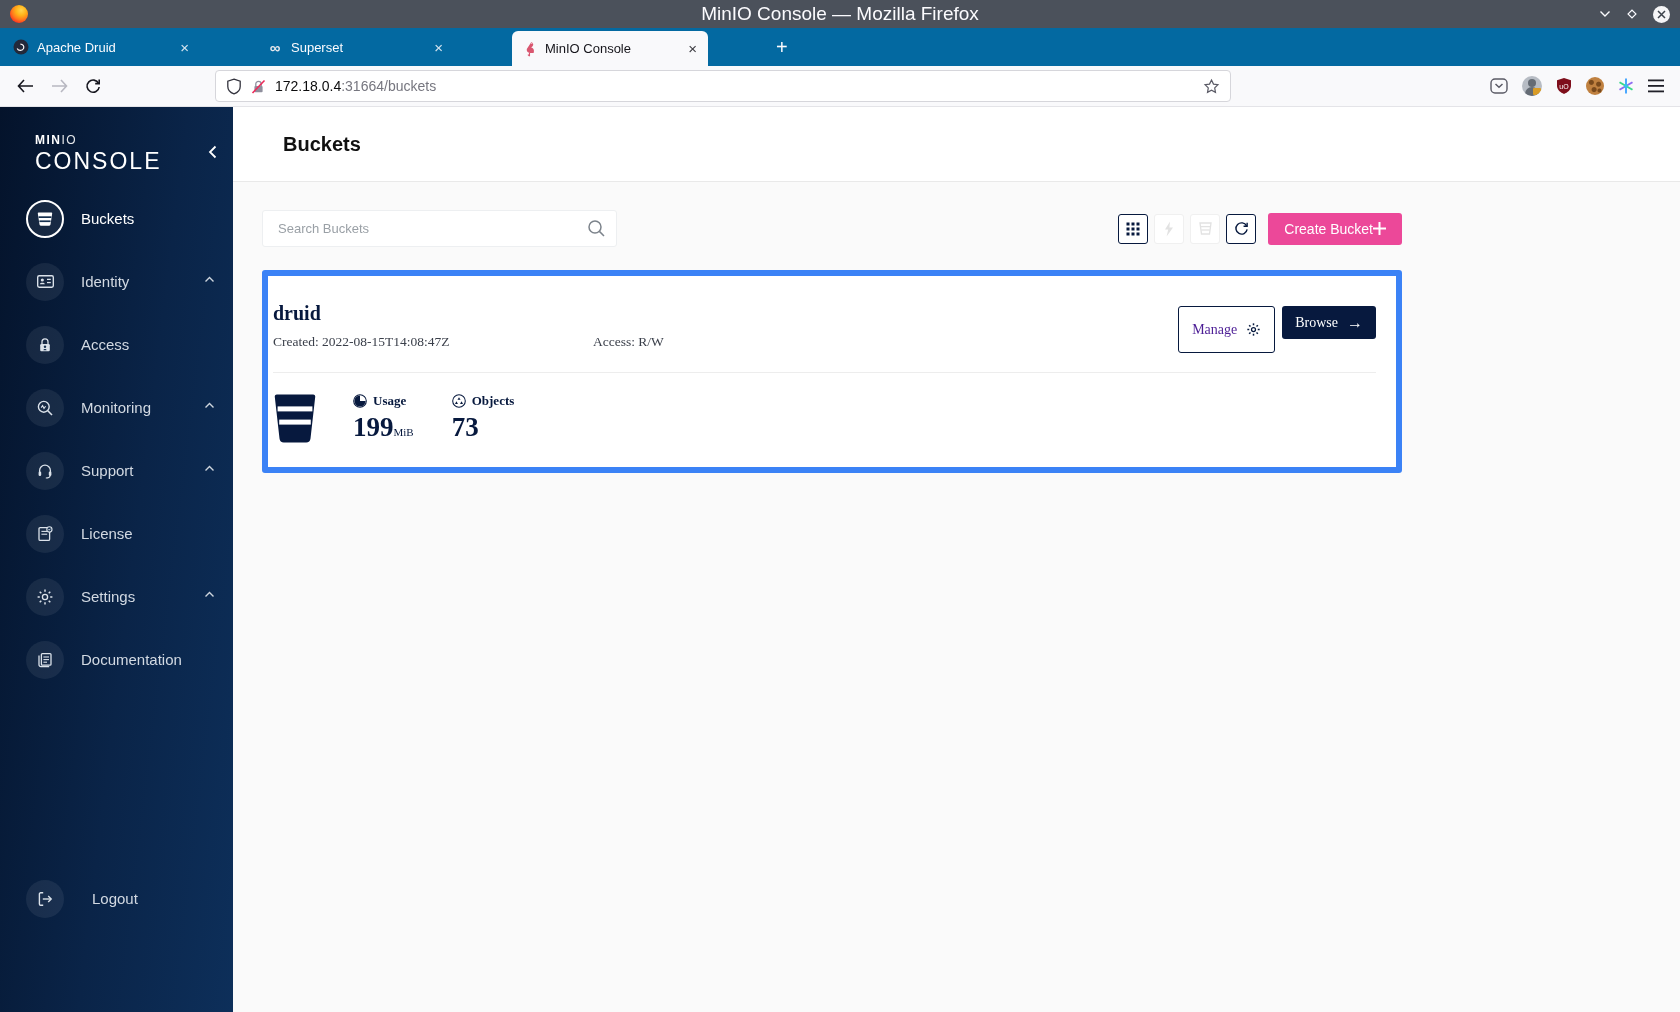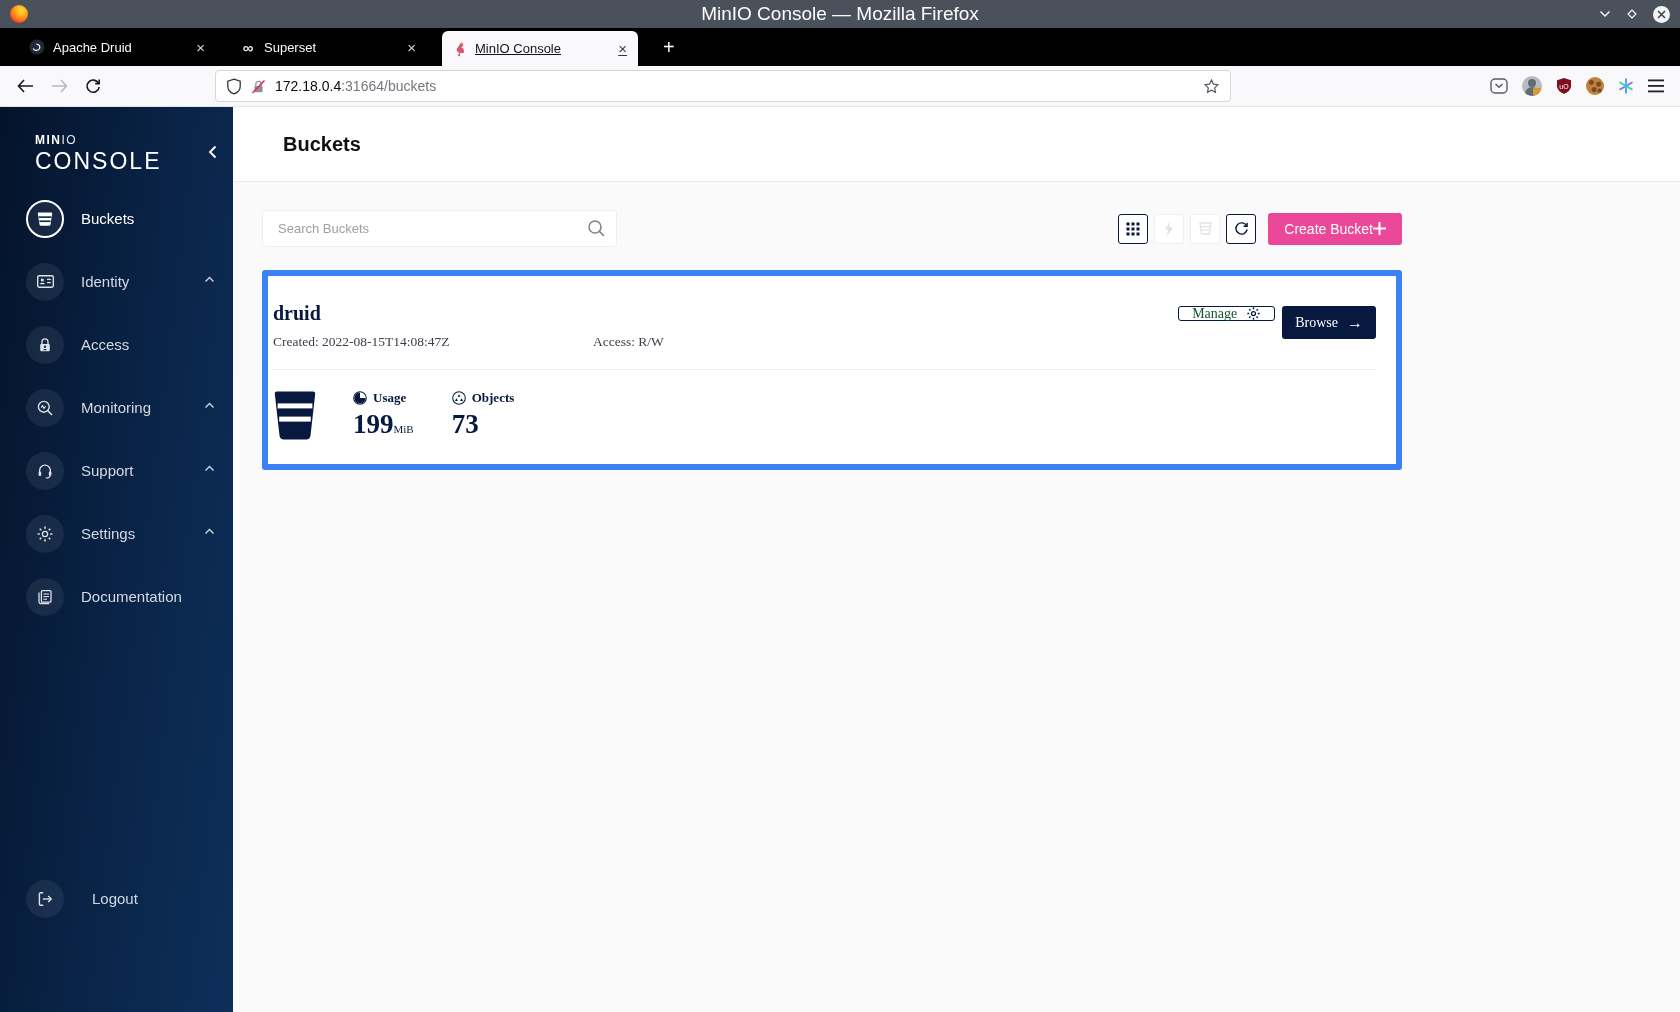--- a/index.html
+++ b/index.html
@@ -6,24 +6,24 @@
   html,body { width:1680px; height:1012px; overflow:hidden; font-family:"Liberation Sans",sans-serif; background:#fafafa; }
 
   
   .titlebar { height:28px; background:#4b515b; display:flex; align-items:center; position:relative; }
   .ff-logo { width:18px; height:18px; border-radius:50%; margin-left:10px; z-index:2;
              background:radial-gradient(circle at 62% 30%, #ffd54d 0%, #ffb319 30%, #ff7a1c 55%, #ff3b1f 75%, #c4006e 100%); }
   .win-title { position:absolute; left:0; right:0; text-align:center; font-size:19px; color:#fbfbfe; }
   .win-controls { margin-left:auto; display:flex; align-items:center; gap:15px; padding-right:10px; z-index:2; }
   .close-circle { width:17px; height:17px; border-radius:50%; background:#f5f5f7; display:flex; align-items:center; justify-content:center; }
 
-  .tabstrip { height:38px; background:#000000; display:flex; align-items:center; padding-left:20px; }
+  .tabstrip { height:38px; background:#0369a1; display:flex; align-items:center; padding-left:4px;gap:43px; }
   .tab { width:196px; height:32px; display:flex; align-items:center; gap:8px; padding:0 9px; margin-right:15px;
          color:#fbfbfe; font-size:13px; border-radius:4px; }
-  .tab.active { background:#f9f9fb; color:#15141a; height:35px; align-self:flex-end; border-radius:6px 6px 0 0;text-decoration:underline; }
+  .tab.active { background:#f9f9fb; color:#15141a; height:35px; align-self:flex-end; border-radius:6px 6px 0 0; }
   .tab-label { white-space:nowrap; overflow:hidden; flex:1; }
   .tab-close { font-size:15px; line-height:1; opacity:.85; padding:0 2px; }
   .new-tab { color:#fbfbfe; font-size:20px; line-height:1; padding:0 8px; margin-left:2px; }
   .favicon { width:16px; height:16px; display:flex; align-items:center; justify-content:center; flex:0 0 16px; }
   .superset-glyph { font-size:15px; font-weight:bold; color:#2e3742; }
 
   .navbar { height:41px; background:#f9f9fb; display:flex; align-items:center; padding:0 10px; gap:4px; border-bottom:1px solid #e4e4e8; }
   .nav-btn { width:30px; height:30px; display:flex; align-items:center; justify-content:center; border-radius:4px; }
   .urlbox { height:32px; width:1016px; margin-left:103px; background:#fff; border:1px solid #d6d6db; border-radius:4px;
             display:flex; align-items:center; gap:8px; padding:12px 10px; font-size:14px; }
@@ -78,21 +78,21 @@
   .icon-btn.disabled { border-color:#f0f0f0; color:#e2e2e2; }
   .btn-primary { height:32px; background:#ec4899; color:#fff; border:none; border-radius:3px; display:flex;
                  align-items:center; gap:0; padding:0 16px; font-size:14px; font-family:inherit; margin-left:6px; cursor:pointer; }
 
   .card { margin-top:23px; width:1140px; background:#fff; border:6px solid #3b82f6; border-radius:3px; padding:26px 20px 24px 5px;font-family:Liberation Serif, serif; }
   .card-top { display:flex; align-items:flex-start; }
   .bucket-name { font-size:20px; font-weight:700; color:#07193E; }
   .meta-row { display:flex; margin-top:9px; font-size:13.5px; color:#3a3f4a; }
   .meta-created { width:320px; }
   .card-actions { margin-left:auto; display:flex; gap:7px; margin-top:4px; }
-  .btn-outline { height:15px; border:1px solid #07193E; border-radius:3px; background:#fff; color:#14532d;
+  .btn-outline { height:47px; border:1px solid #07193E; border-radius:3px; background:#fff; color:#4c1d95;
                  display:flex; align-items:center; gap:9px; padding:0 13px; font-size:14px; font-family:inherit; cursor:pointer; }
   .btn-browse { height:33px; background:#07193E; color:#fff; border:none; border-radius:3px; display:flex;
                 align-items:center; gap:9px; padding:0 13px; font-size:14px; font-family:inherit; cursor:pointer; }
   .browse-arrow { font-size:16px; }
   .divider { border-top:1px solid #ededed; margin-top:19px; }
   .metrics { display:flex; margin-top:20px; align-items:flex-start; }
   .big-bucket { margin-right:36px; }
   .metric { min-width:50px; margin-right:38px; }
   .metric-label { display:flex; align-items:center; gap:6px; font-size:13px; font-weight:700; color:#07193E; }
   .metric-value { font-size:27px; font-weight:700; color:#07193E; line-height:1.15; margin-top:3px; }
@@ -316,20 +316,32 @@
           </svg>
         </span>
         <span class="side-label">Support</span>
         <span class="chev">
           <svg width="11" height="7" viewBox="0 0 11 7">
               <path d="M1.5 5.5 L5.5 1.5 L9.5 5.5" stroke="#cfd6de" stroke-width="1.4" fill="none"></path>
             </svg>
         </span>
       </div>
 
+      <div class="side-item">
+        <span class="icirc">
+          <svg width="18" height="18" viewBox="0 0 18 18">
+            <rect x="3" y="2.6" width="10.6" height="12.8" rx="1.2" stroke="#dbe2ea" stroke-width="1.3" fill="none"></rect>
+            <line x1="5.4" y1="6.4" x2="11.2" y2="6.4" stroke="#dbe2ea" stroke-width="1.1"></line>
+            <line x1="5.4" y1="9.2" x2="11.2" y2="9.2" stroke="#dbe2ea" stroke-width="1.1"></line>
+            <circle cx="13.4" cy="4.4" r="2.6" fill="#16304f" stroke="#dbe2ea" stroke-width="1.1"></circle>
+            <path d="M12.3 4.4 l.8 .8 1.4 -1.5" stroke="#dbe2ea" stroke-width="1" fill="none"></path>
+          </svg>
+        </span>
+        <span class="side-label">License</span>
+      </div>
 
       <div class="side-item">
         <span class="icirc">
           <svg width="18" height="18" viewBox="0 0 18 18">
             <circle cx="9" cy="9" r="2.6" stroke="#dbe2ea" stroke-width="1.3" fill="none"></circle>
             <g stroke="#dbe2ea" stroke-width="1.5">
               <line x1="9" y1="1.6" x2="9" y2="3.8"></line>
                 <line x1="9" y1="14.2" x2="9" y2="16.4"></line>
               <line x1="1.6" y1="9" x2="3.8" y2="9"></line>
                 <line x1="14.2" y1="9" x2="16.4" y2="9"></line>

